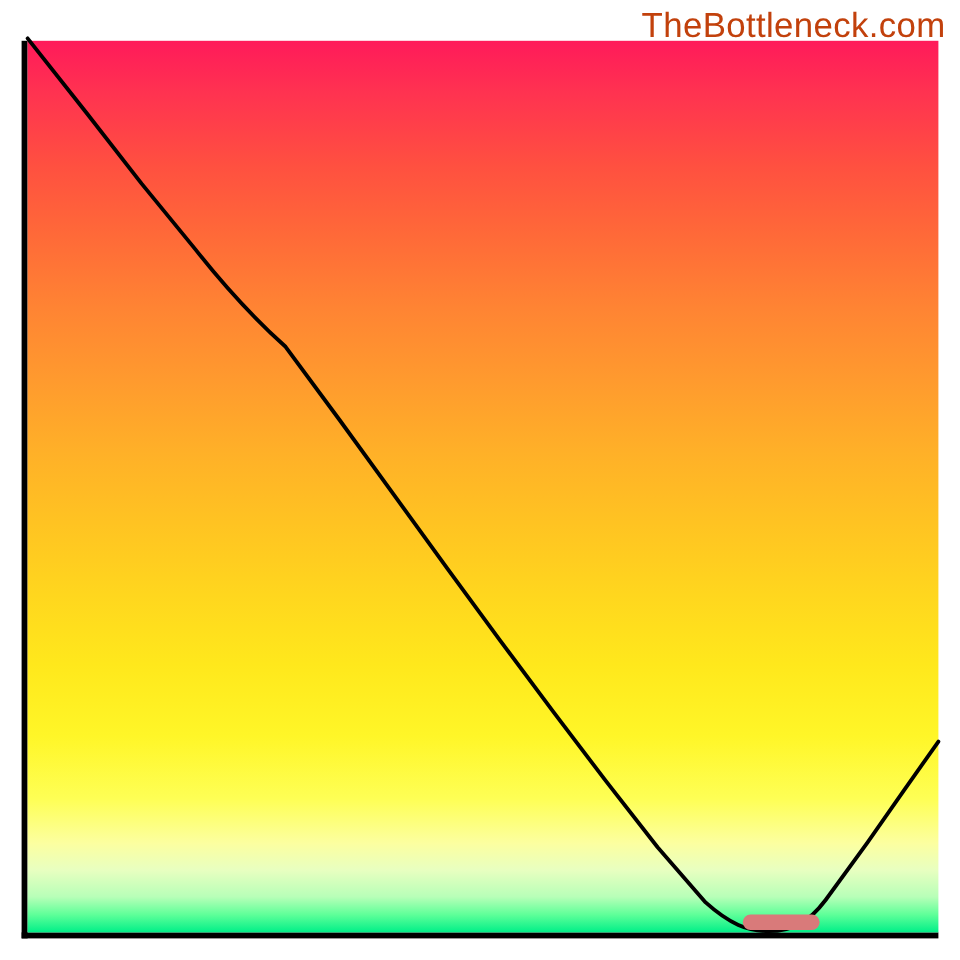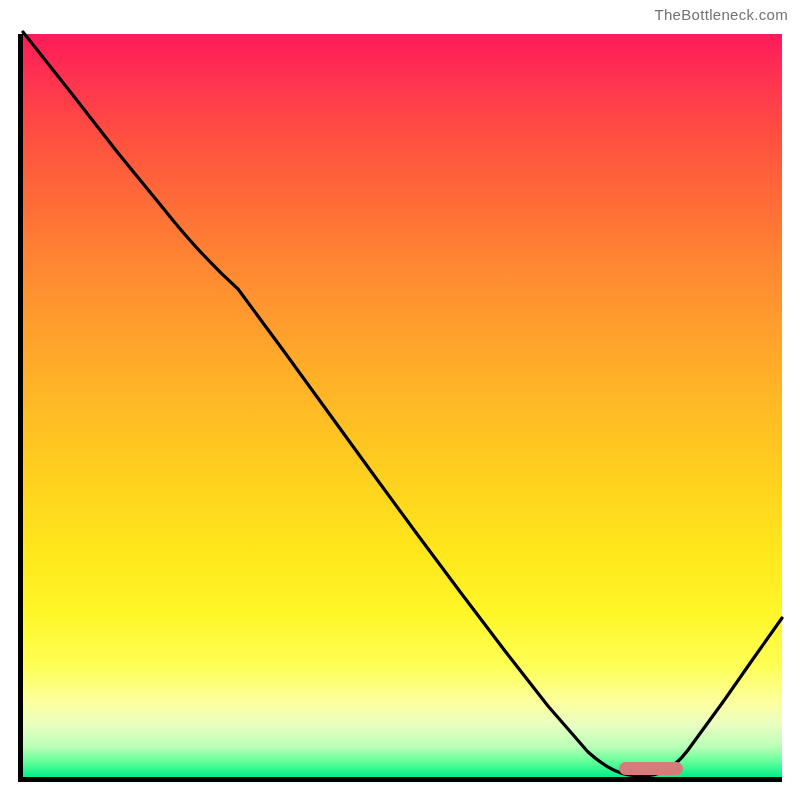--- a/index.html
+++ b/index.html
@@ -12,22 +12,22 @@
   }
   .container {
     position: relative;
     width: 800px;
     height: 800px;
   }
   .watermark {
     position: absolute;
     top: 6px;
     right: 12px;
-    color: #737373;
-    font-size: 15px;
+    color: #c2410c;
+    font-size: 29px;
     font-weight: 500;
     letter-spacing: 0.3px;
     z-index: 10;
   }
   .plot-frame {
     position: absolute;
     left: 18px;
     top: 34px;
     width: 764px;
     height: 748px;

